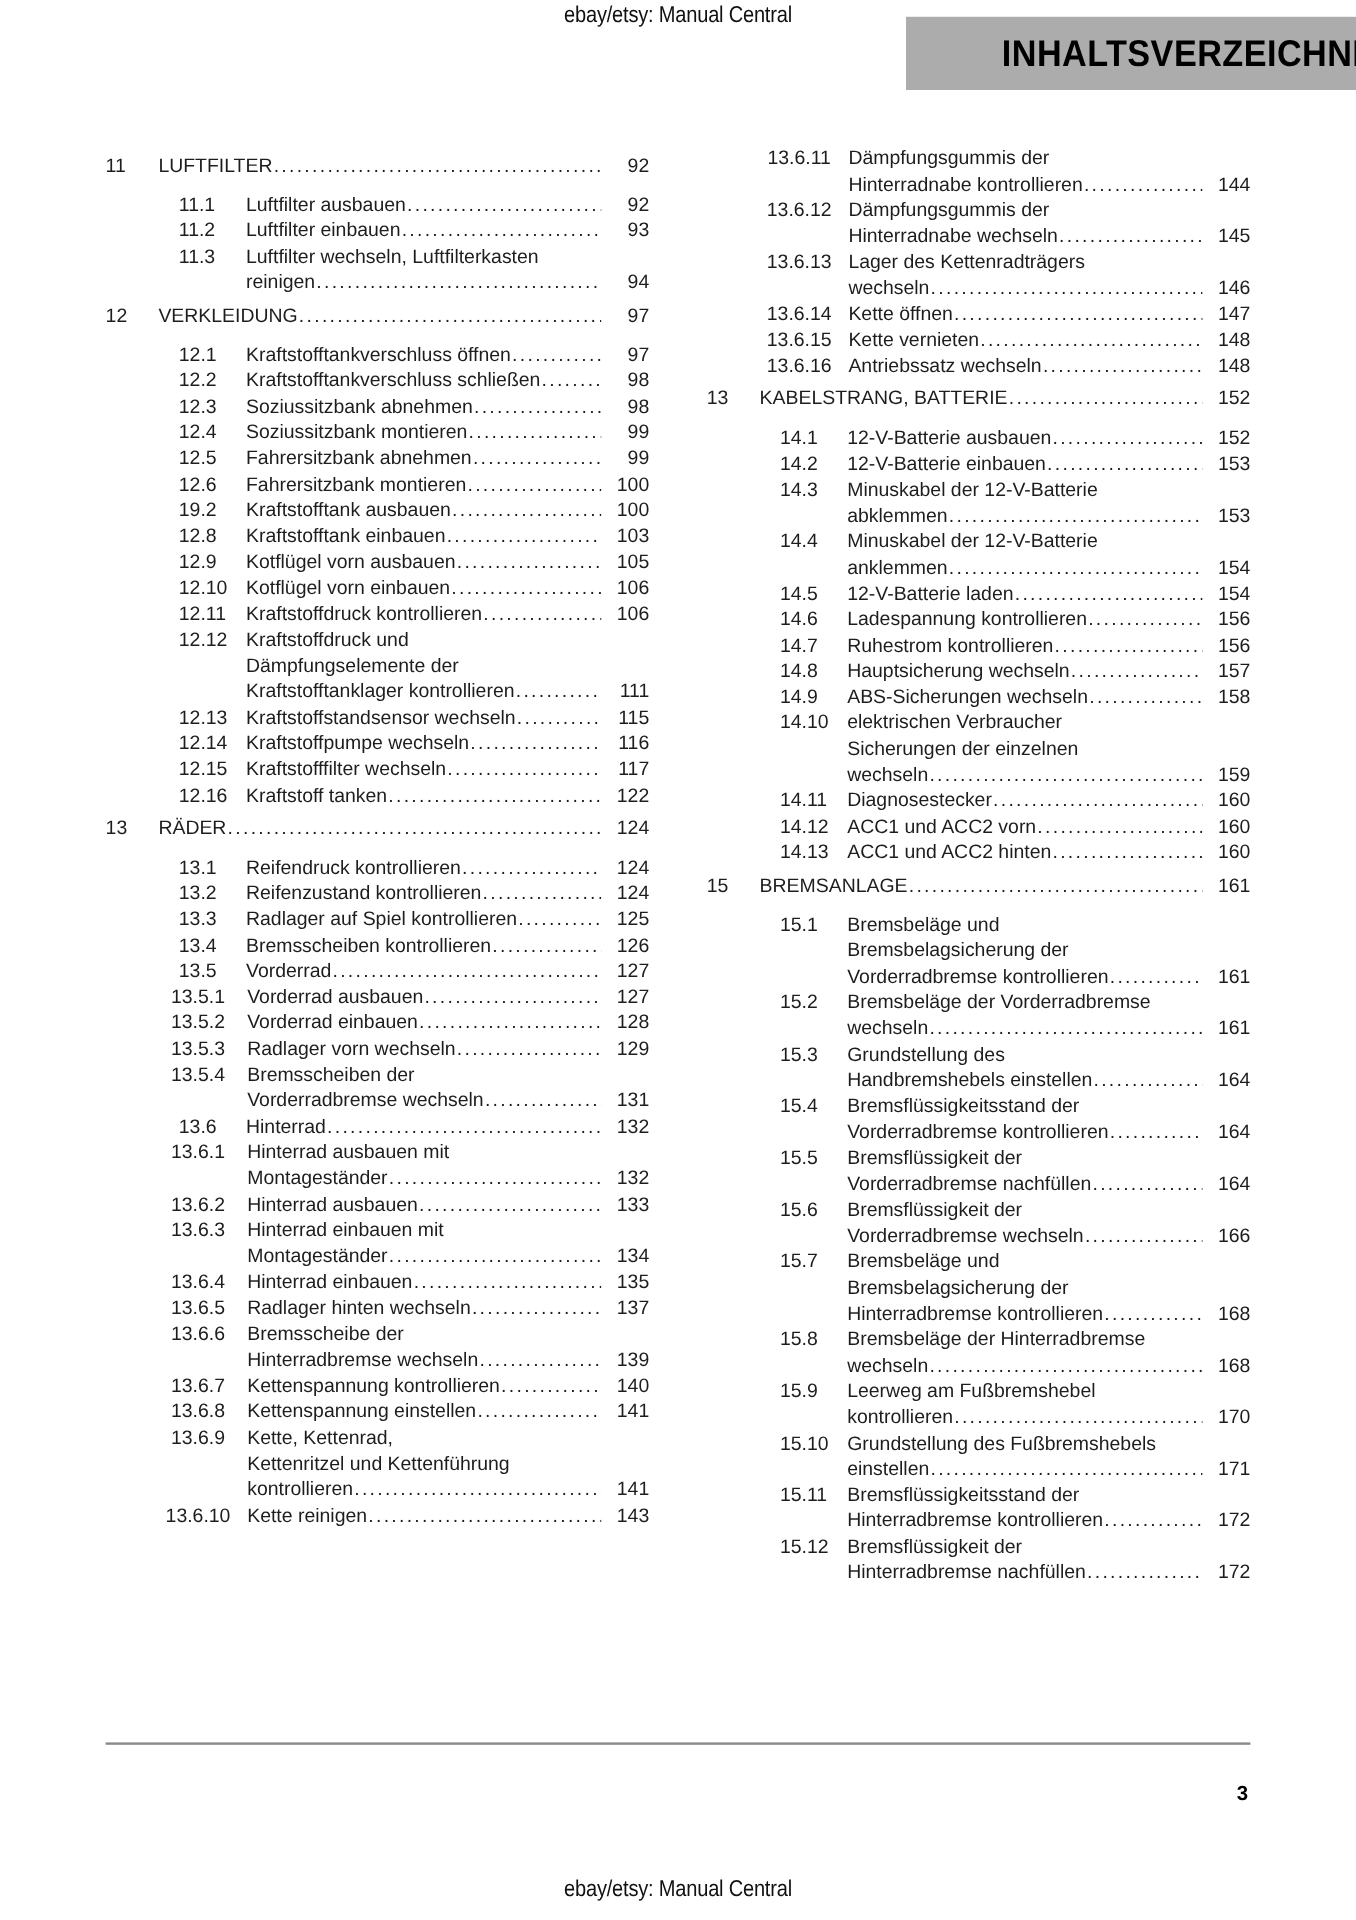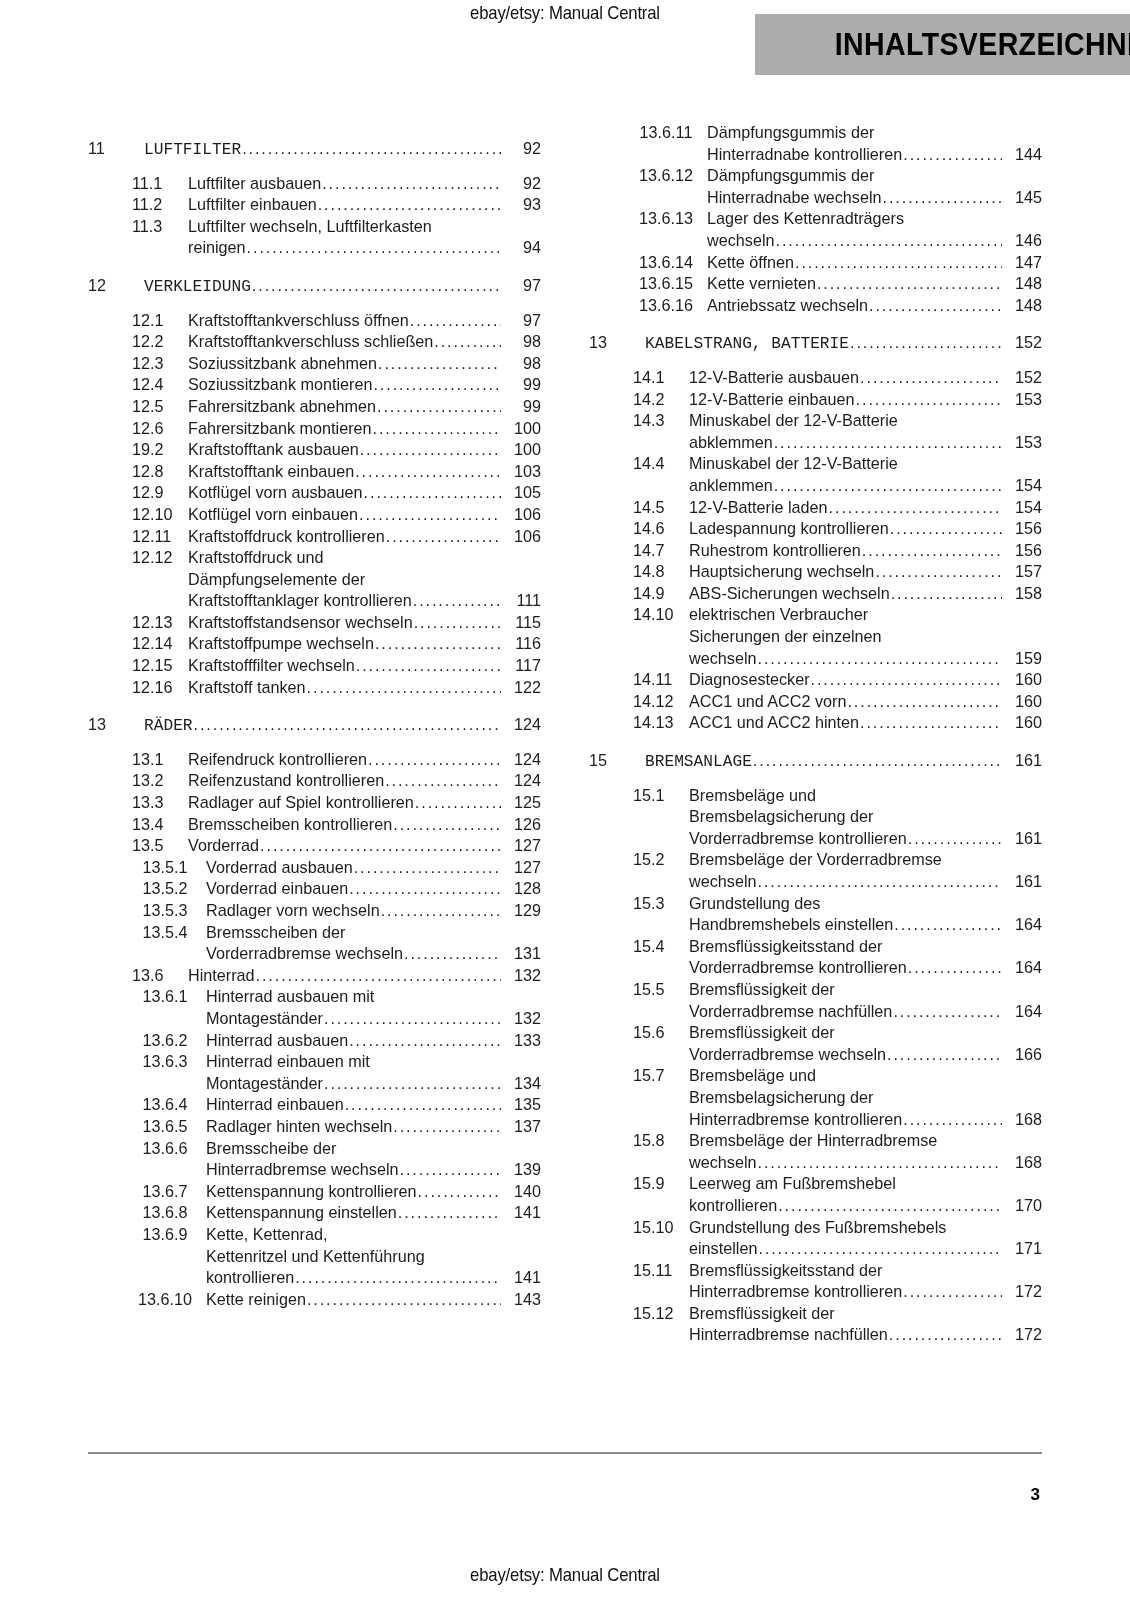--- a/index.html
+++ b/index.html
@@ -73,38 +73,36 @@
   .entry {
     display: flex;
     align-items: flex-start;
     font-size: 16.2px;
     line-height: 21.6px;
     color: #1d1d1d;
   }
 
   
   .entry.lvl1 {
-    margin-top: 16px;
+    margin-top: 6px;
     margin-bottom: 11px;
-    gap: 12px;
   }
   .entry.lvl1 .num {
     width: 44px;
     flex: 0 0 44px;
   }
   .entry.lvl1 .txt {
     text-transform: none;
-    font-family: Liberation Mono, monospace;
   }
 
   
   .entry.lvl2 .num {
     width: 56px;
     flex: 0 0 56px;
-    margin-left: 44px;
+    margin-left: 61px;
   }
   
   .entry.lvl3 .num {
     width: 82px;
     flex: 0 0 82px;
     margin-left: 36px;
     text-align: center;
   }
 
   .num {

